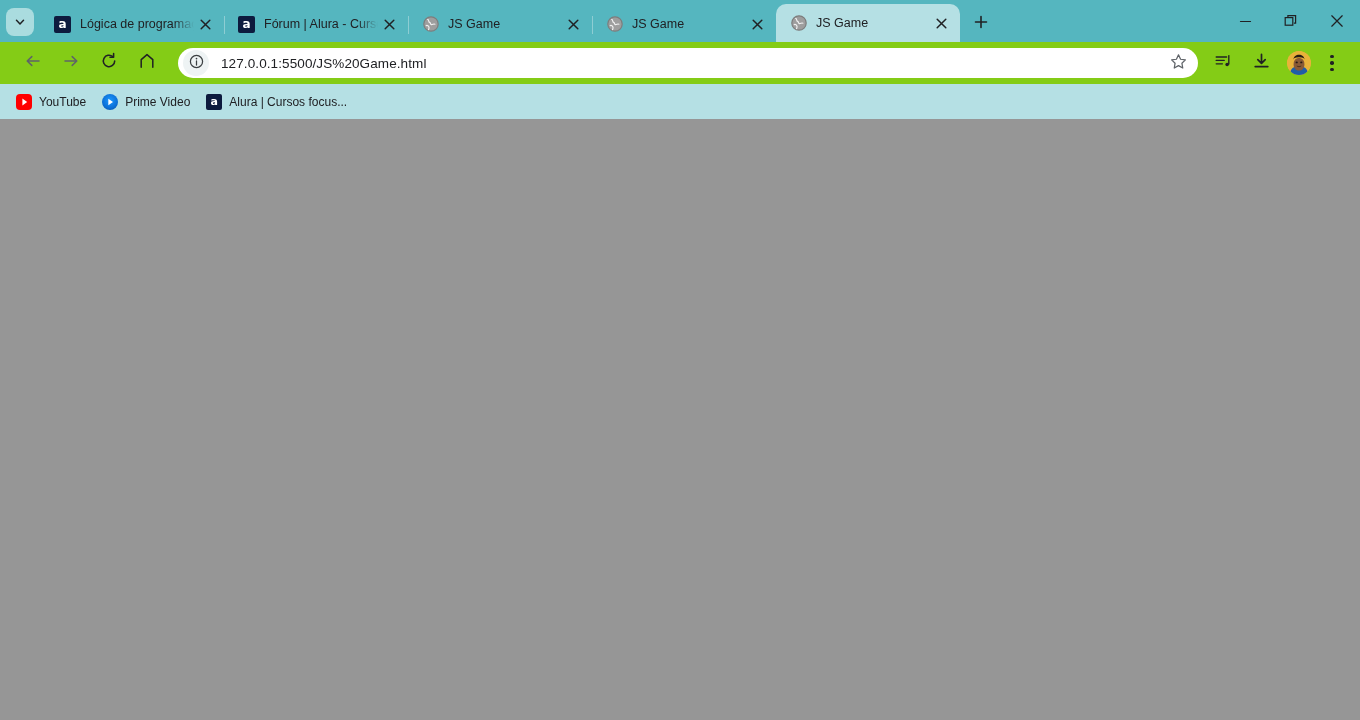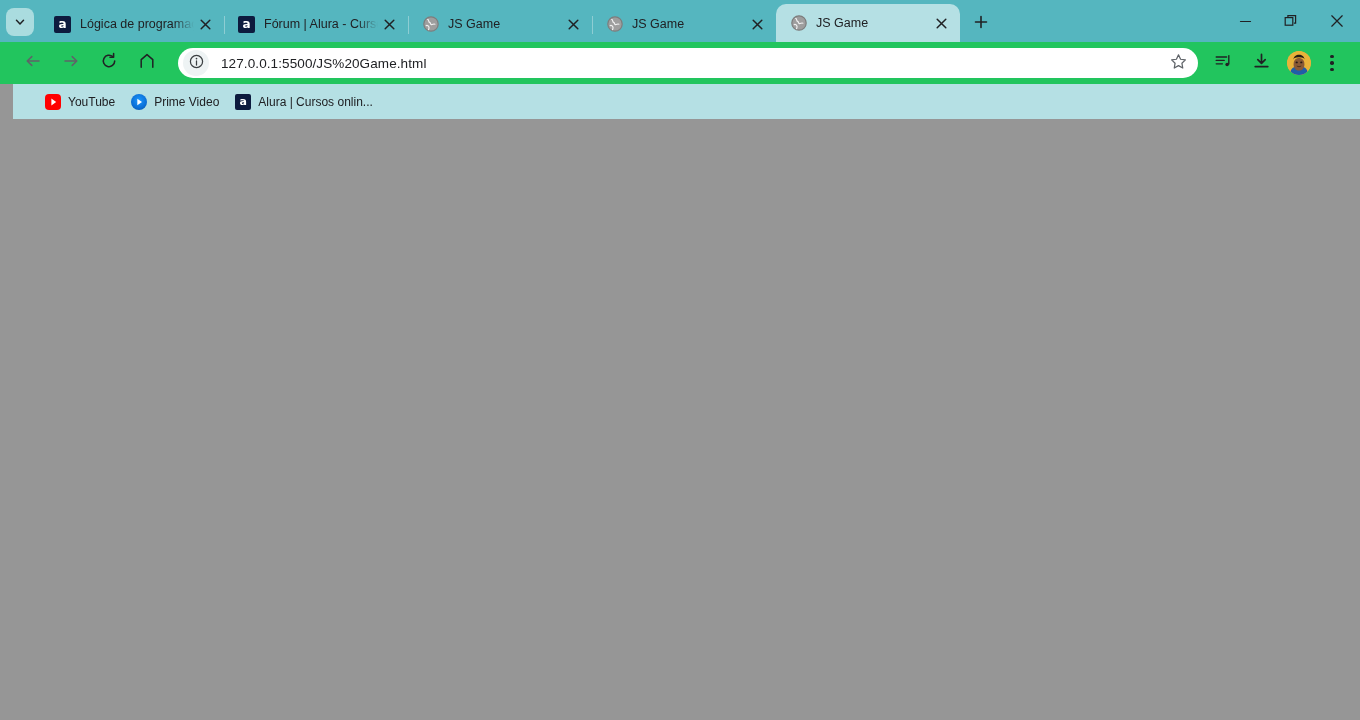--- a/index.html
+++ b/index.html
@@ -129,21 +129,21 @@
   .wcbtn {
     width: 46px; height: 42px;
     display: flex; align-items: center; justify-content: center;
     cursor: pointer;
   }
 
   
   .toolbar {
     height: 42px;
     flex: 0 0 42px;
-    background: #22c55e;
+    background: #84cc16;
     display: flex;
     align-items: center;
     padding: 0 8px;
   }
   .navbtn {
     width: 30px; height: 30px;
     margin: 0 4px;
     flex: 0 0 30px;
     display: flex; align-items: center; justify-content: center;
     border-radius: 50%;
@@ -224,22 +224,21 @@
     display: block;
   }
 
   
   .bookmarks {
     height: 35px;
     flex: 0 0 35px;
     background: #b5e0e4;
     display: flex;
     align-items: center;
-    padding: 0 8px 0 24px;
-    margin-left: 13px;
+    padding: 0 8px 0 8px;
   }
   .bm {
     display: flex;
     align-items: center;
     height: 26px;
     padding: 0 8px;
     border-radius: 6px;
     cursor: pointer;
     flex: 0 0 auto;
   }
@@ -517,20 +516,20 @@
       <span class="bm-ico bm-prime">
         <svg width="16" height="16" viewBox="0 0 16 16">
             <path d="M6.3 4.7 L11 8 L6.3 11.3 Z" fill="#ffffff"></path>
           </svg>
       </span>
       <span class="bm-label">Prime Video</span>
     </div>
 
     <div class="bm">
       <span class="bm-ico bm-alura">a</span>
-      <span class="bm-label">Alura | Cursos onlin...</span>
+      <span class="bm-label">Alura | Cursos focus...</span>
     </div>
 
   </div>
 
   <div class="content"></div>
 
 </div>
 
 </body></html>

